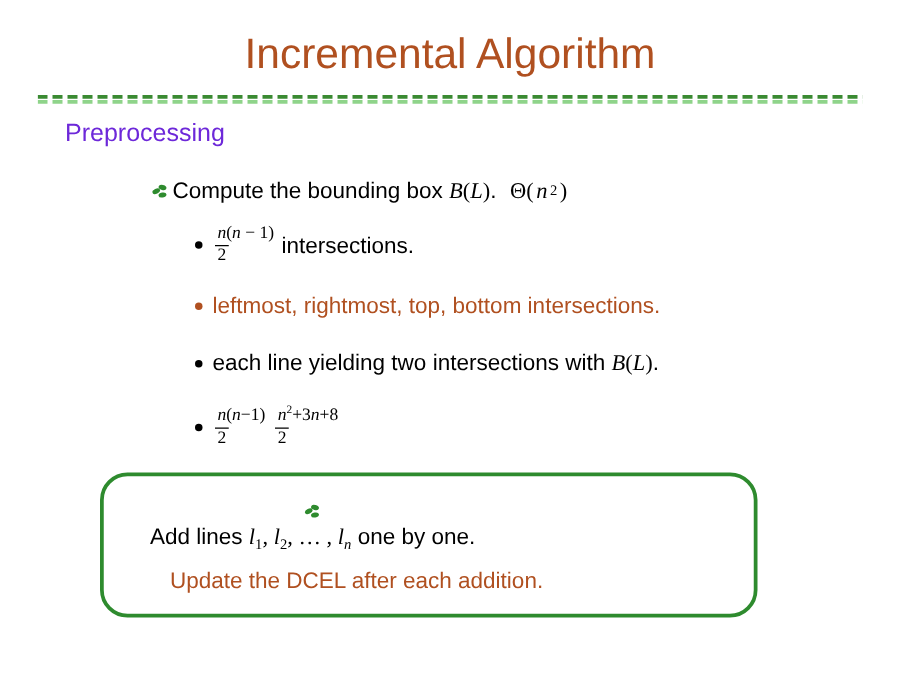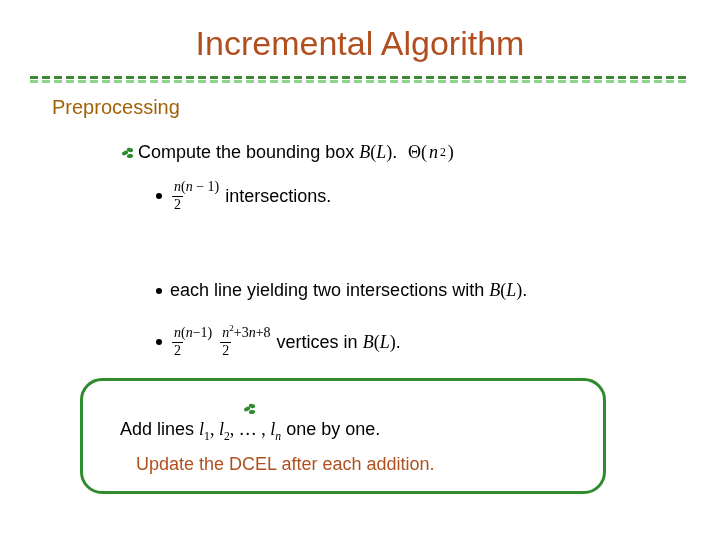--- a/index.html
+++ b/index.html
@@ -32,21 +32,21 @@
     top: 76px;
     left: 30px;
     width: 660px;
     height: 8px;
   }
   .section-label {
     position: absolute;
     top: 96px;
     left: 52px;
     font-size: 20px;
-    color: #a16207;
+    color: #6d28d9;
   }
   .line {
     position: absolute;
     font-size: 18px;
     color: #000;
     display: flex;
     align-items: center;
     gap: 2px;
     white-space: nowrap;
   }
@@ -138,40 +138,41 @@
 
   <div class="line l2">
     <span class="mini-dot"></span>
     <span class="math frac">
       <span class="num"><span class="ital">n</span>(<span class="ital">n</span> − 1)</span>
       <span class="den">2</span>
     </span>
     <span> intersections.</span>
   </div>
 
+  <div class="line l3">
+    <span class="mini-dot" style="background:#b05020"></span>
+    <span>leftmost, rightmost, top, bottom intersections.</span>
+  </div>
 
   <div class="line l4">
     <span class="mini-dot"></span>
     <span>
       <span>each line yielding two intersections with </span><span class="math"><span class="ital">B</span>(<span class="ital">L</span>)</span><span>.</span>
     </span>
   </div>
 
   <div class="line l5">
     <span class="mini-dot"></span>
     <span class="math frac">
       <span class="num"><span class="ital">n</span>(<span class="ital">n</span>−1)</span>
       <span class="den">2</span>
     </span>
     <span class="math frac">
       <span class="num"><span class="ital">n</span><span class="sup">2</span>+3<span class="ital">n</span>+8</span>
       <span class="den">2</span>
-    </span>
-    <span>
-      <span> vertices in </span><span class="math"><span class="ital">B</span>(<span class="ital">L</span>)</span><span>.</span>
     </span>
   </div>
 
   <div class="callout"></div>
 
   <div class="line l6">
     <span class="leaf-icon">
       <svg viewBox="0 0 16 16">
           <g fill="#2e8b2e">
             <ellipse cx="5" cy="8" rx="3.2" ry="2" transform="rotate(-25 5 8)"></ellipse>

